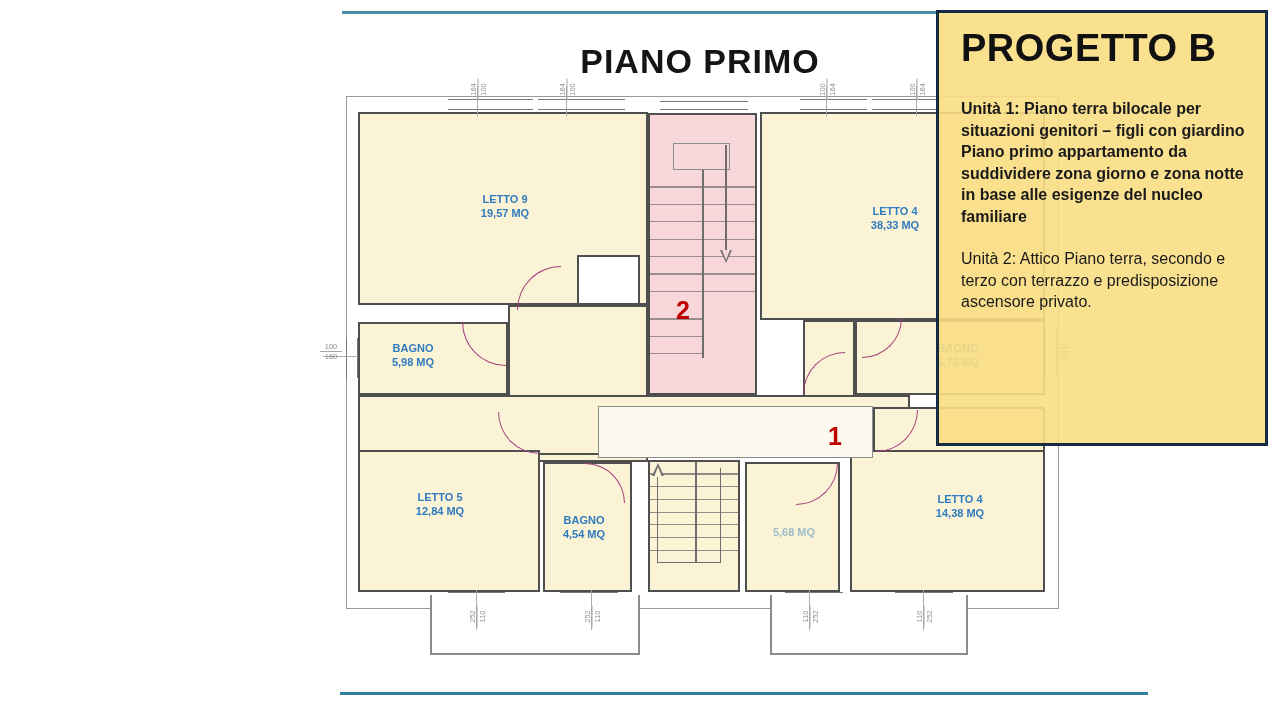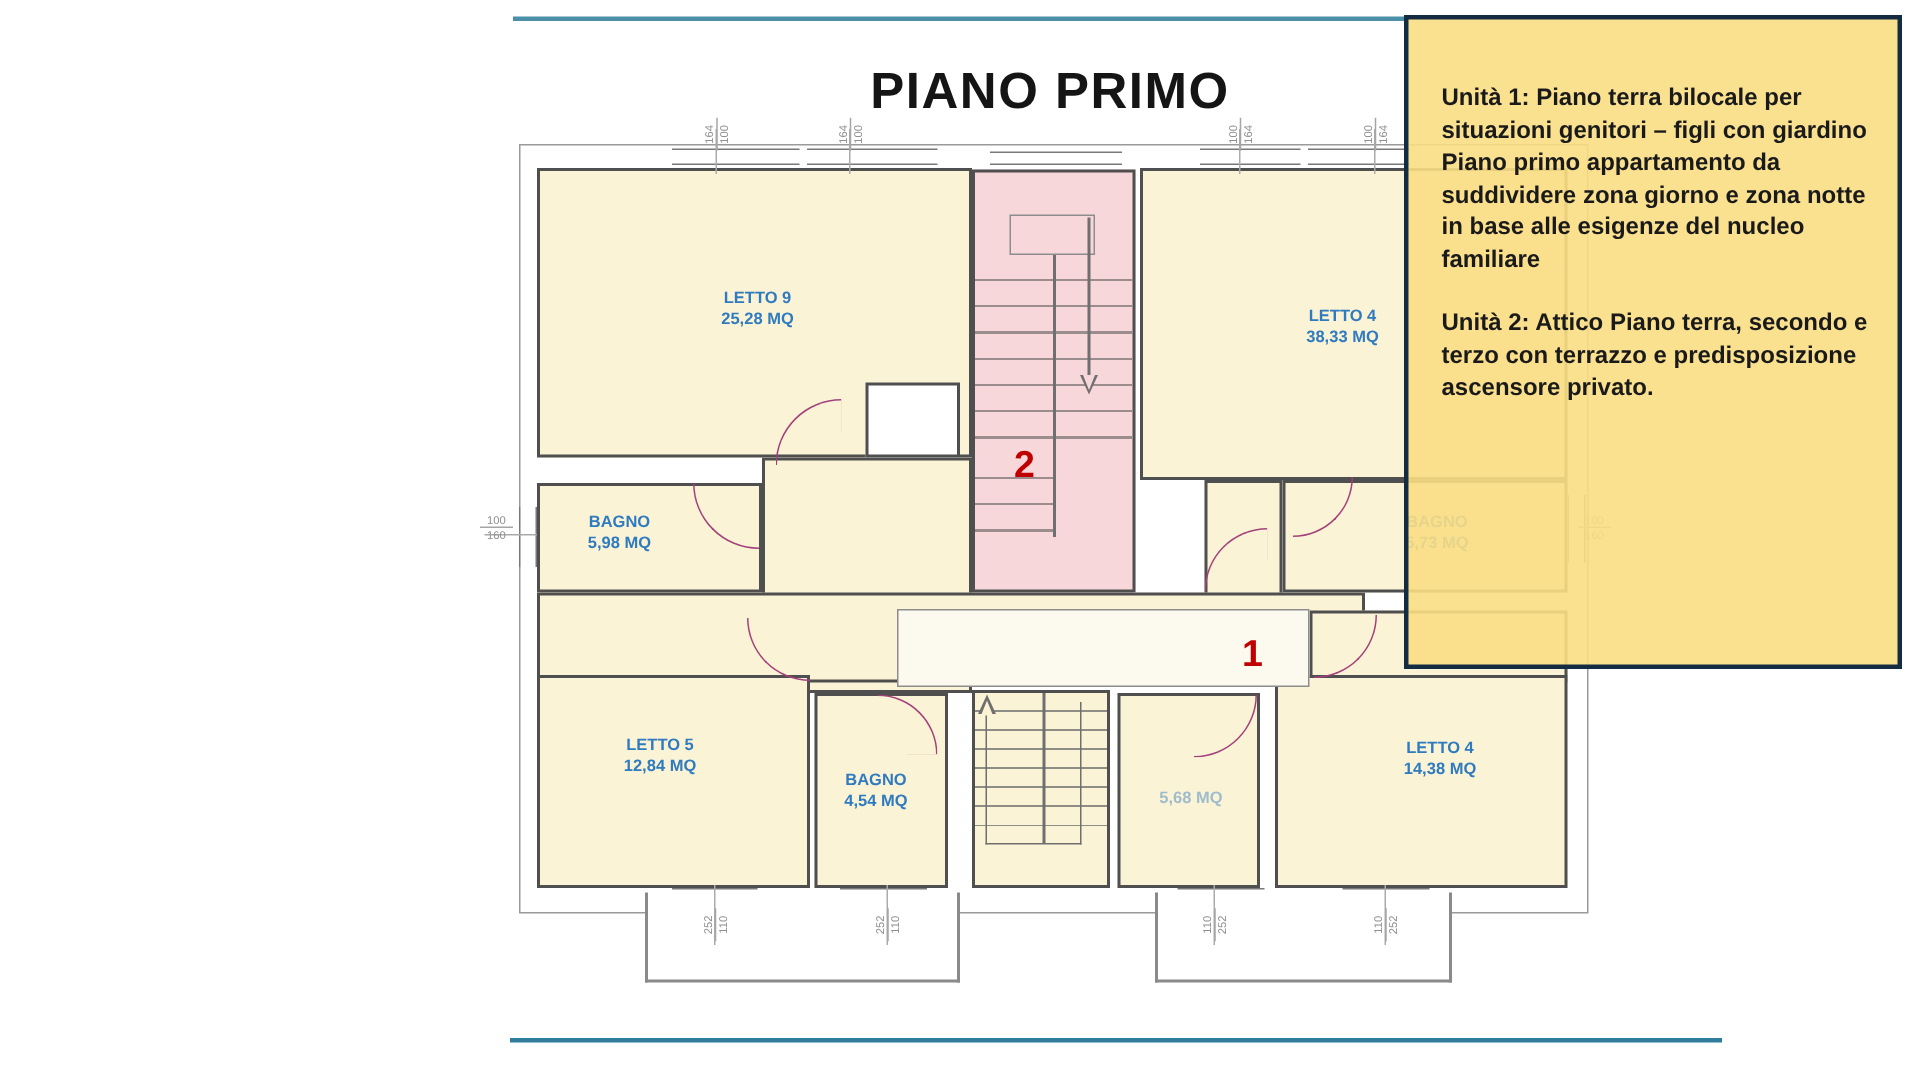--- a/index.html
+++ b/index.html
@@ -40,21 +40,21 @@
   .dim .b{border-top:1px solid #a5a5a5;}
   .dim.rot{transform:rotate(-90deg);}
   .tick{position:absolute;background:#ababab;}
   .balcony{position:absolute;background:#ffffff;border:2.5px solid #8a8a8a;border-top:none;box-sizing:border-box;}
   
   #panel{position:absolute;left:936px;top:10px;width:332px;height:436px;
     background:rgba(250,222,132,0.9);border:3px solid #142c42;box-sizing:border-box;
     padding:14px 20px 0 22px;z-index:5;}
   #panel .ptitle{font-size:38px;font-weight:800;color:#111;letter-spacing:0.5px;margin:0 0 10px 0;}
   #panel p{margin:0;font-size:16px;line-height:21.5px;color:#1a1a1a;}
-  #panel p.gap{margin-top:21px;font-weight:bold;}
+  #panel p.gap{margin-top:21px;}
   #panel p.bold{font-weight:700;margin-top:28px;}
 </style>
 </head>
 <body>
 
 <div class="rule" style="left:342px;top:11px;width:595px;height:2.5px;background:#4b8fa9;"></div>
 <div class="rule" style="left:340px;top:692px;width:808px;height:3px;background:#2f7e9e;"></div>
 
 <div class="slide-title">PIANO PRIMO</div>
 
@@ -165,21 +165,21 @@
     <span>110</span>
       <span class="b">252</span>
     </div>
   <div class="dim rot" style="left:568px;top:517px;">
     <span>110</span>
       <span class="b">252</span>
     </div>
 
   <div class="roomlabel" style="left:115px;top:103px;width:90px;">
     <span>LETTO 9</span><br>
-    <span>25,28 MQ</span></div>
+    <span>19,57 MQ</span></div>
   <div class="roomlabel" style="left:505px;top:115px;width:90px;">
     <span>LETTO 4</span><br>
     <span>38,33 MQ</span></div>
   <div class="roomlabel" style="left:23px;top:252px;width:90px;">
     <span>BAGNO</span><br>
     <span>5,98 MQ</span></div>
   <div class="roomlabel" style="left:568px;top:252px;width:90px;">
     <span>BAGNO</span><br>
     <span>5,73 MQ</span></div>
   <div class="roomlabel" style="left:50px;top:401px;width:90px;">
@@ -192,15 +192,16 @@
     <span>5,68 MQ</span></div>
   <div class="roomlabel" style="left:570px;top:403px;width:90px;">
     <span>LETTO 4</span><br>
     <span>14,38 MQ</span></div>
 
   <div class="marker" style="left:483px;top:334px;">1</div>
   <div class="marker" style="left:331px;top:208px;">2</div>
 </div>
 
 <div id="panel">
+  <div class="ptitle">PROGETTO B</div>
   <p class="gap bold">Unità 1: Piano terra bilocale per situazioni genitori – figli con giardino Piano primo appartamento da suddividere zona giorno e zona notte in base alle esigenze del nucleo familiare</p>
   <p class="gap">Unità 2: Attico Piano terra, secondo e terzo con terrazzo e predisposizione ascensore privato.</p>
 </div>
 
 </body></html>

